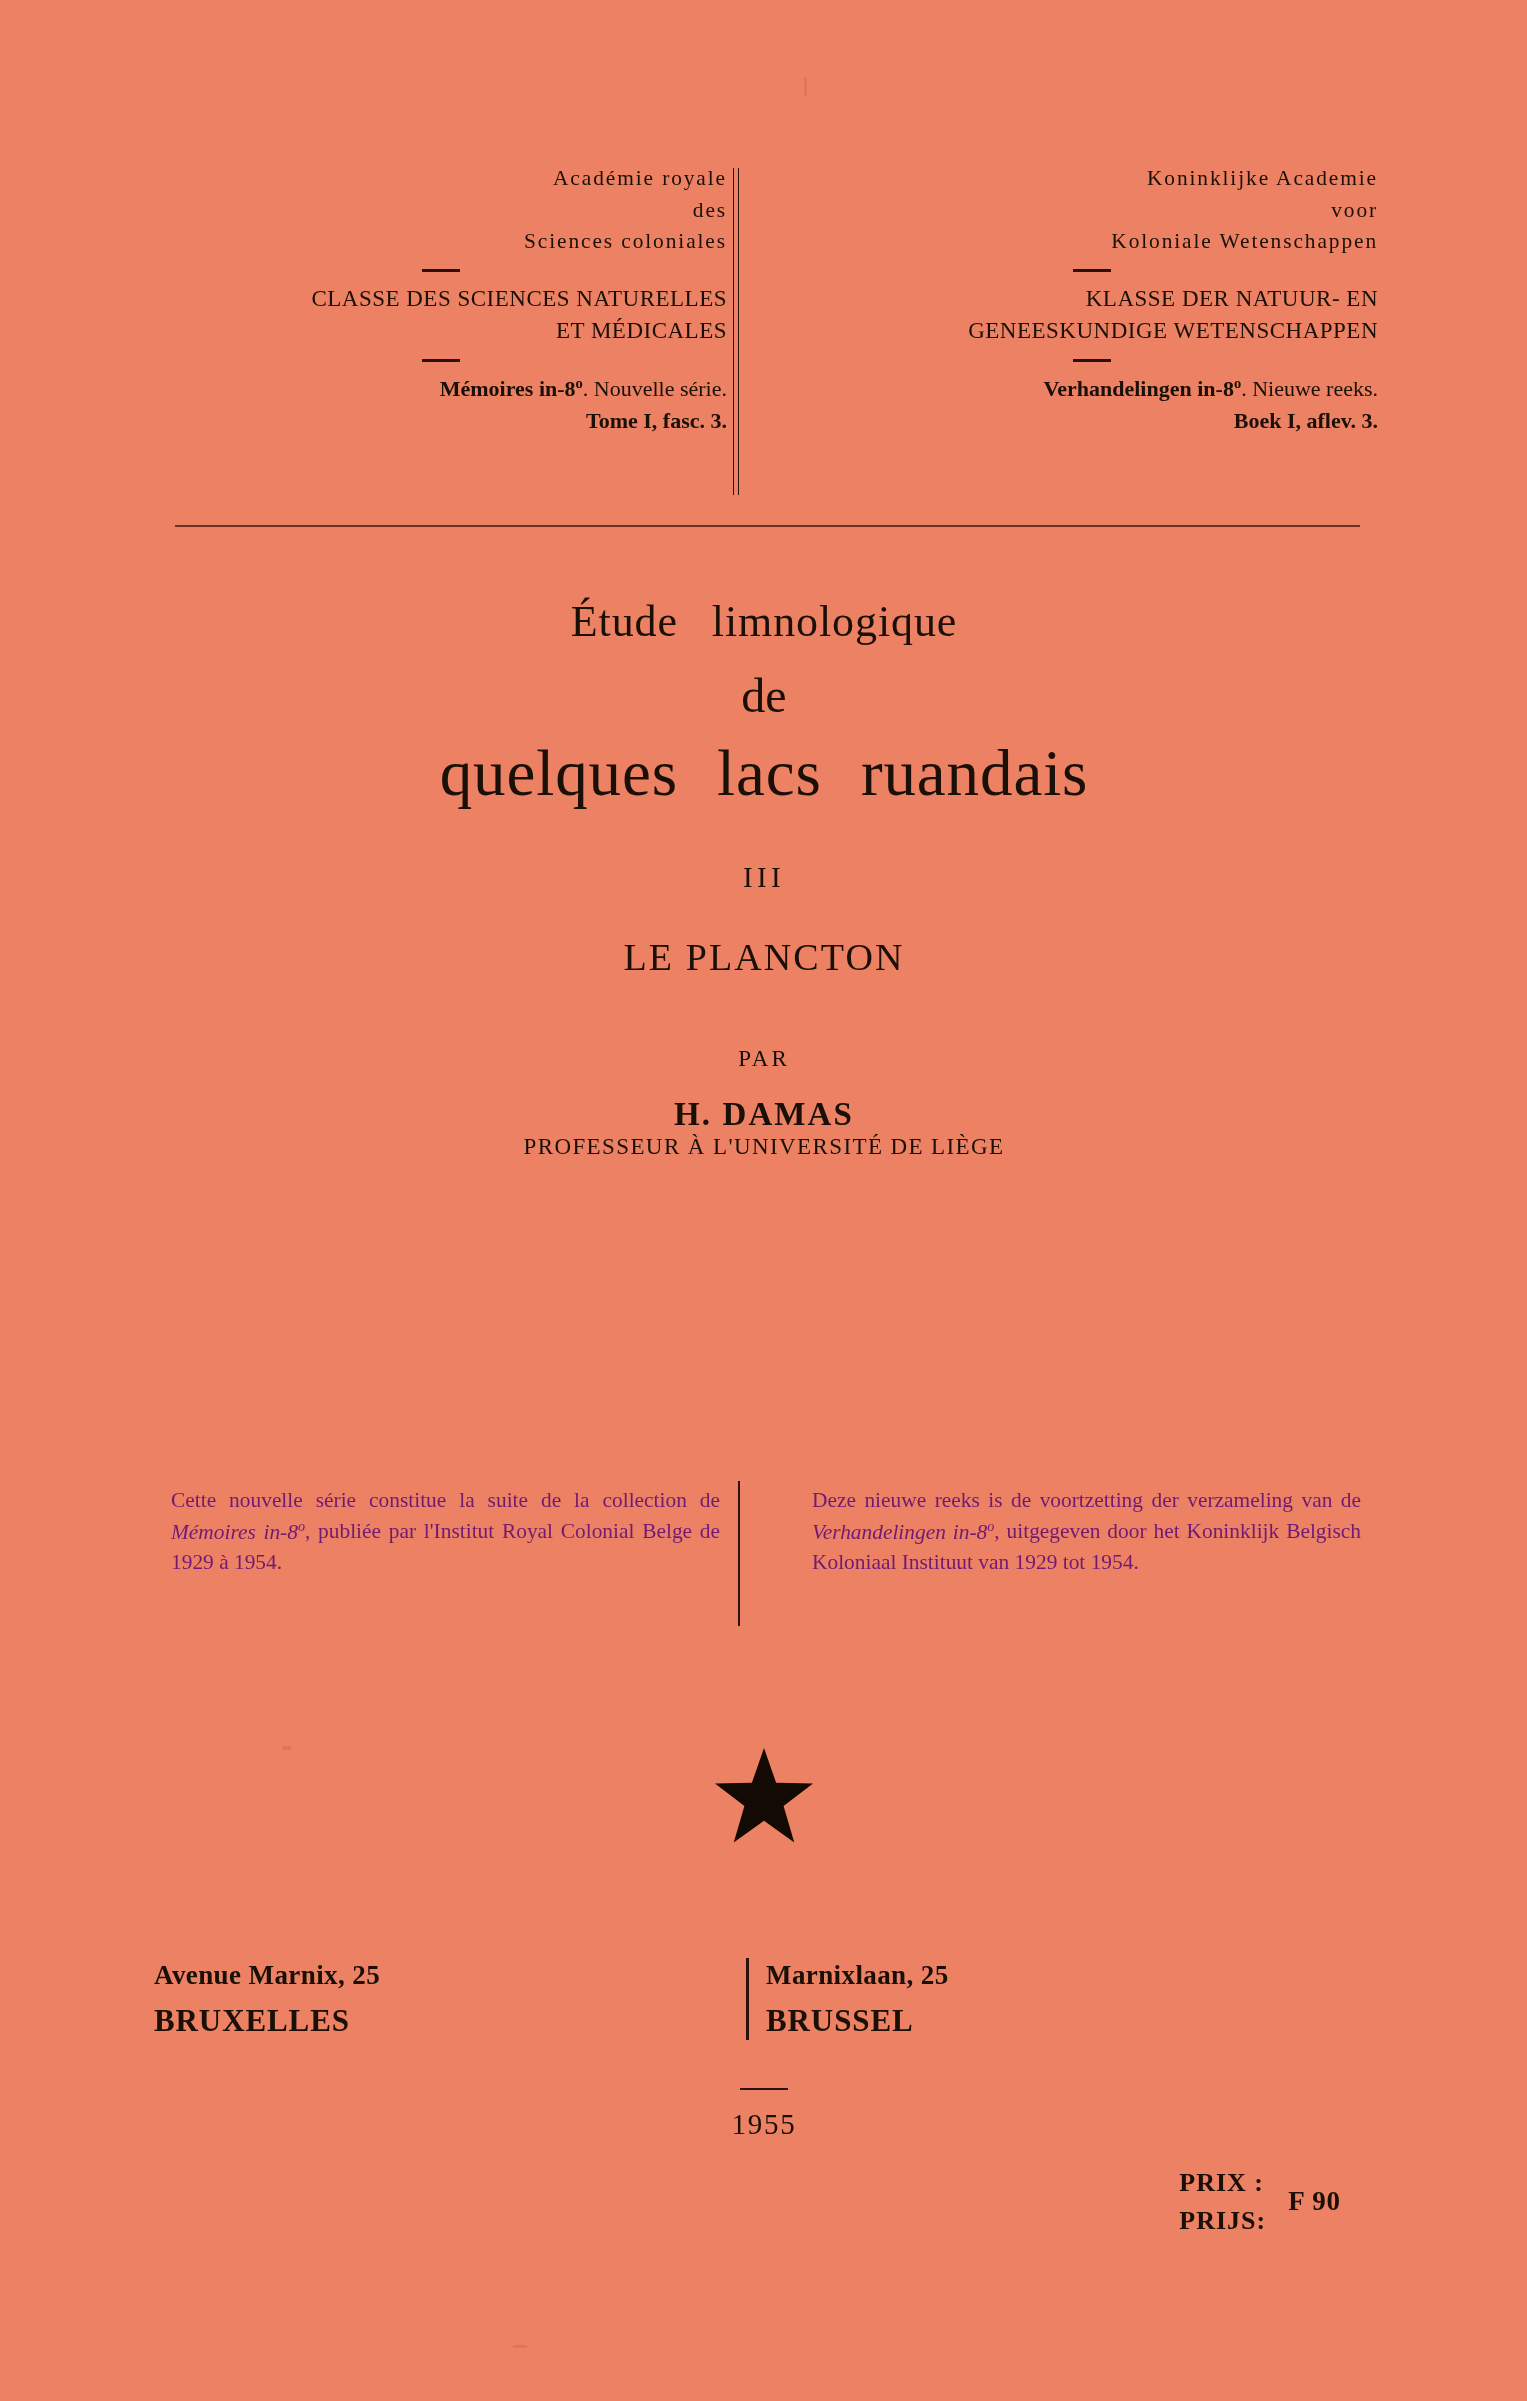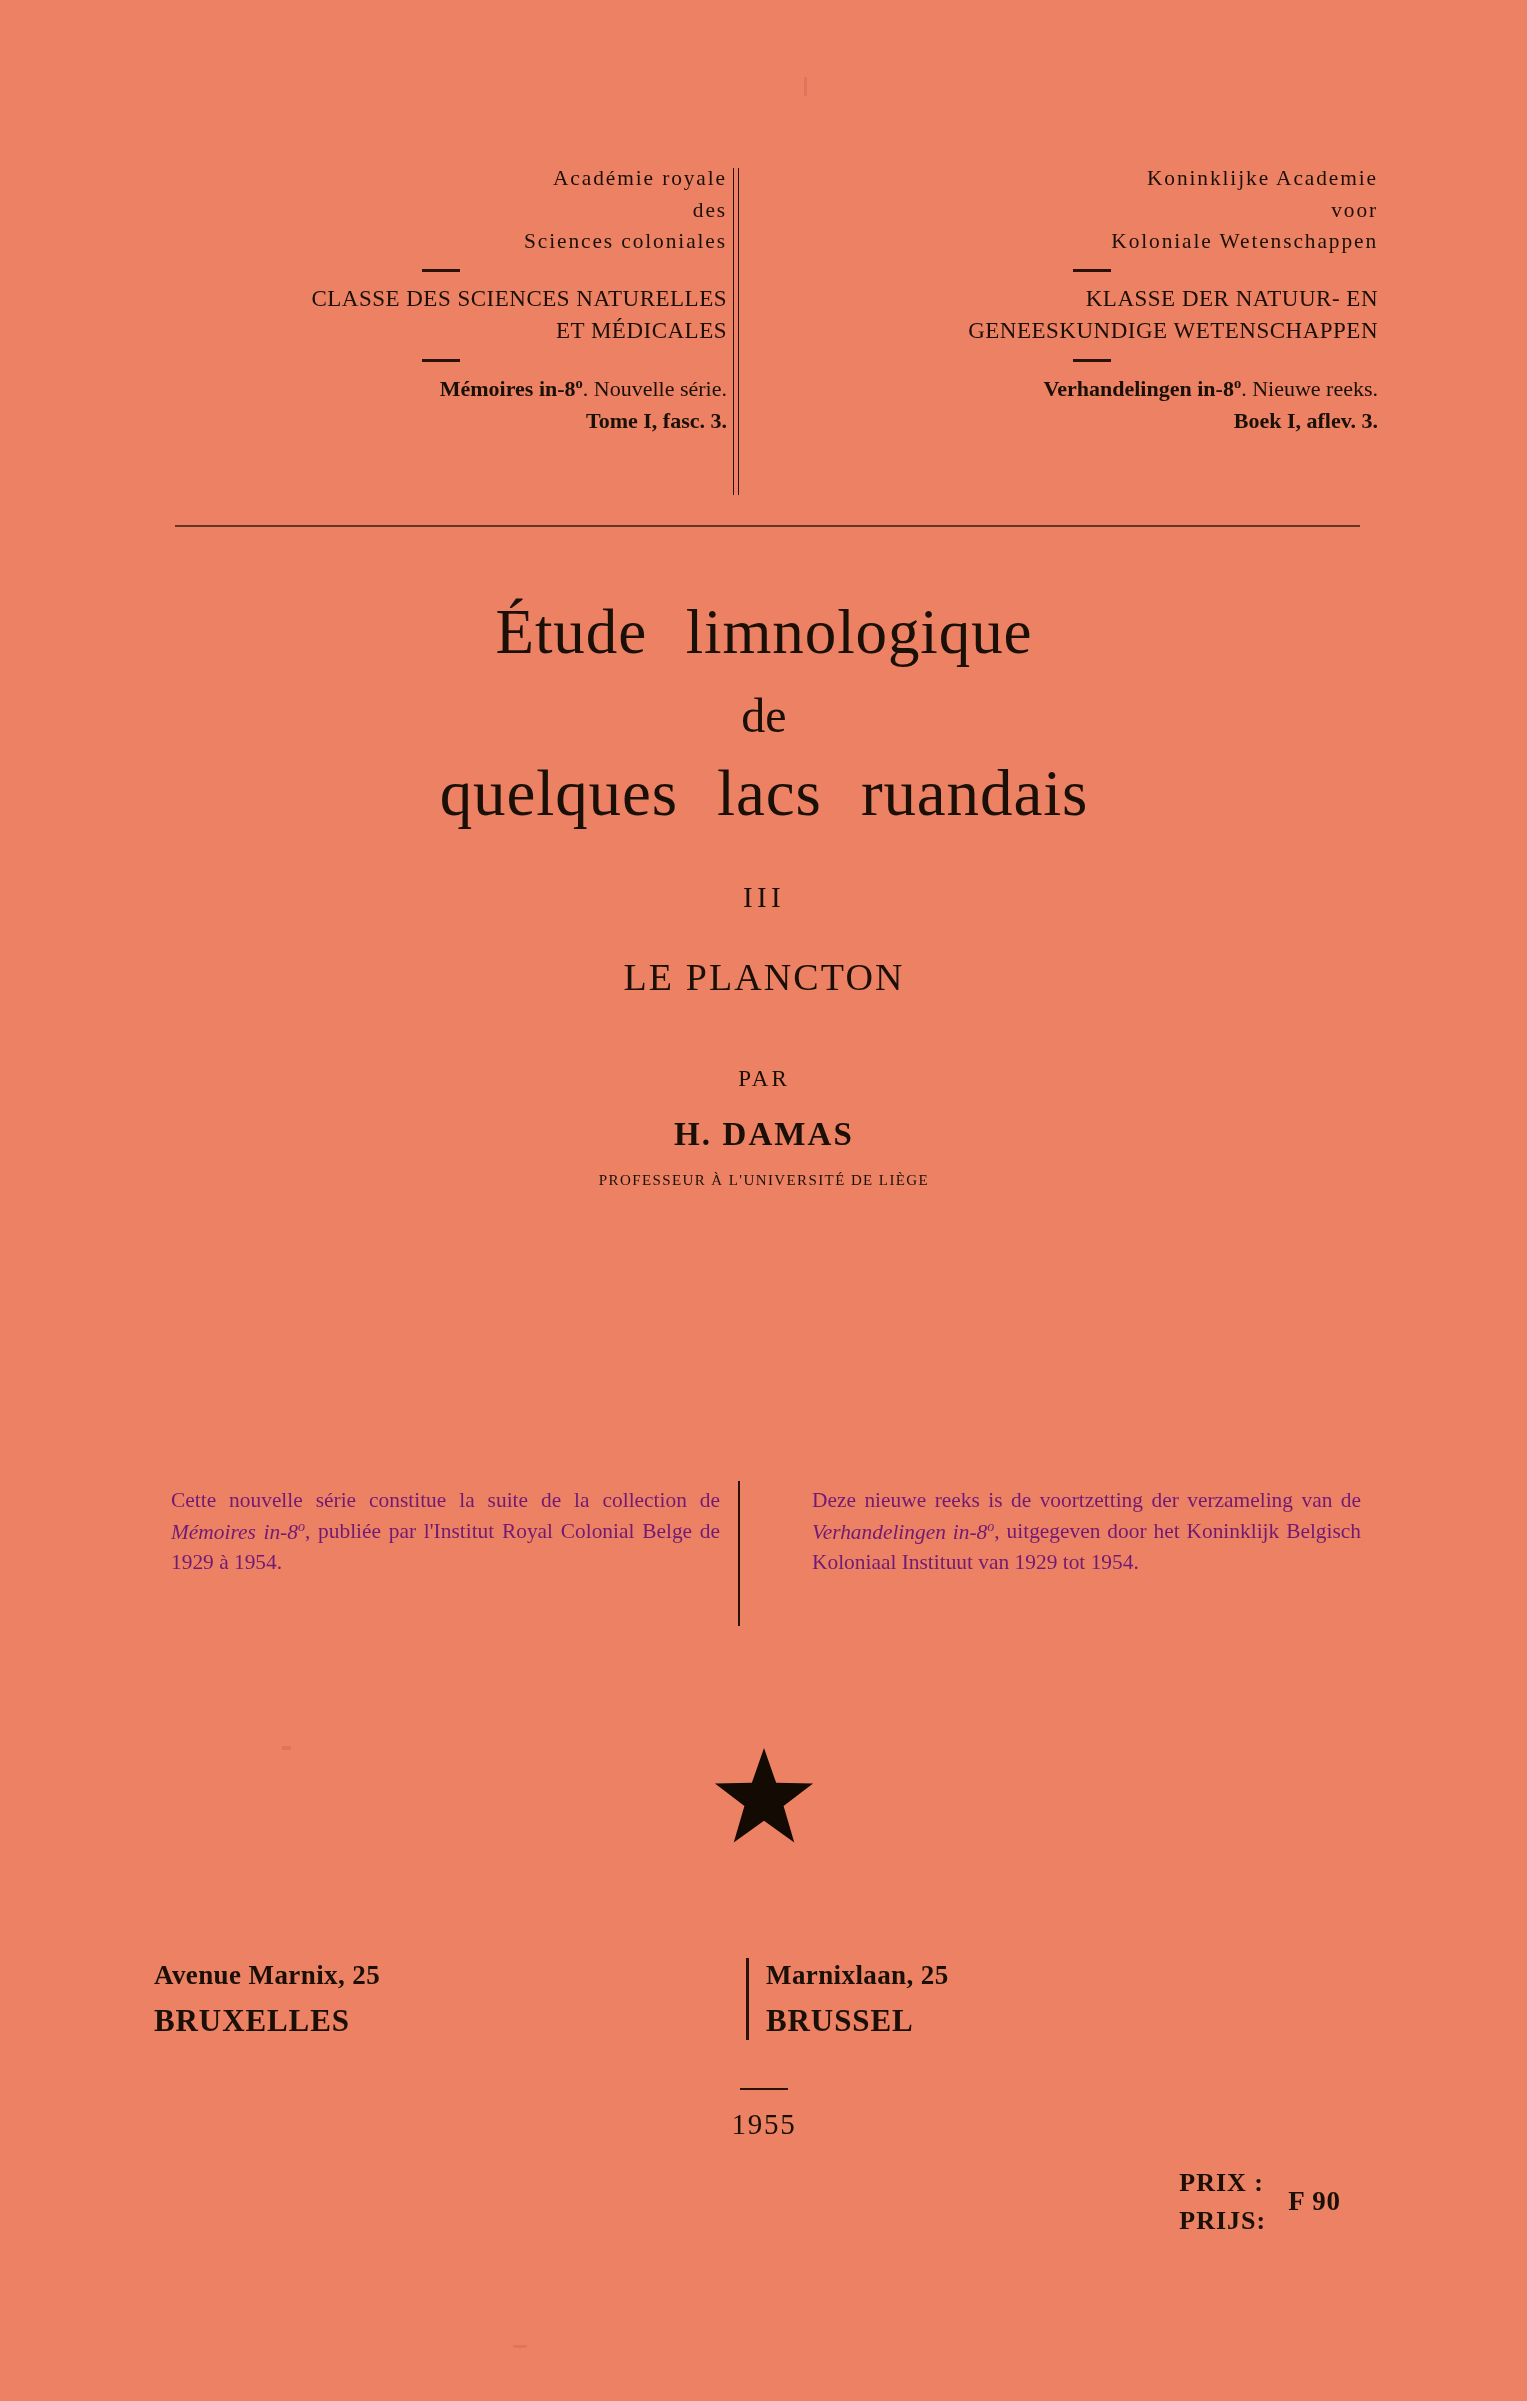--- a/index.html
+++ b/index.html
@@ -87,21 +87,21 @@
 
   
   .title-block {
     position: absolute;
     left: 0;
     top: 599px;
     width: 1528px;
     text-align: center;
   }
   .title-line1 {
-    font-size: 63px;
+    font-size: 44px;
     letter-spacing: 0.9px;
     word-spacing: 22px;
     line-height: 1.05;
   }
   .title-de {
     font-size: 48px;
     margin-top: 25px;
     line-height: 1.1;
   }
   .title-line2 {
@@ -126,23 +126,23 @@
     letter-spacing: 3px;
     margin-top: 67px;
   }
   .author {
     font-size: 33px;
     font-weight: bold;
     letter-spacing: 2.1px;
     margin-top: 24px;
   }
   .affiliation {
-    font-size: 15px;
+    font-size: 23px;
     letter-spacing: 1.4px;
-    margin-top: 19px;
+    margin-top: 1px;
   }
 
   
   .notes {
     position: absolute;
     left: 171px;
     top: 1485px;
     width: 1190px;
     display: flex;
     flex-direction: row;

